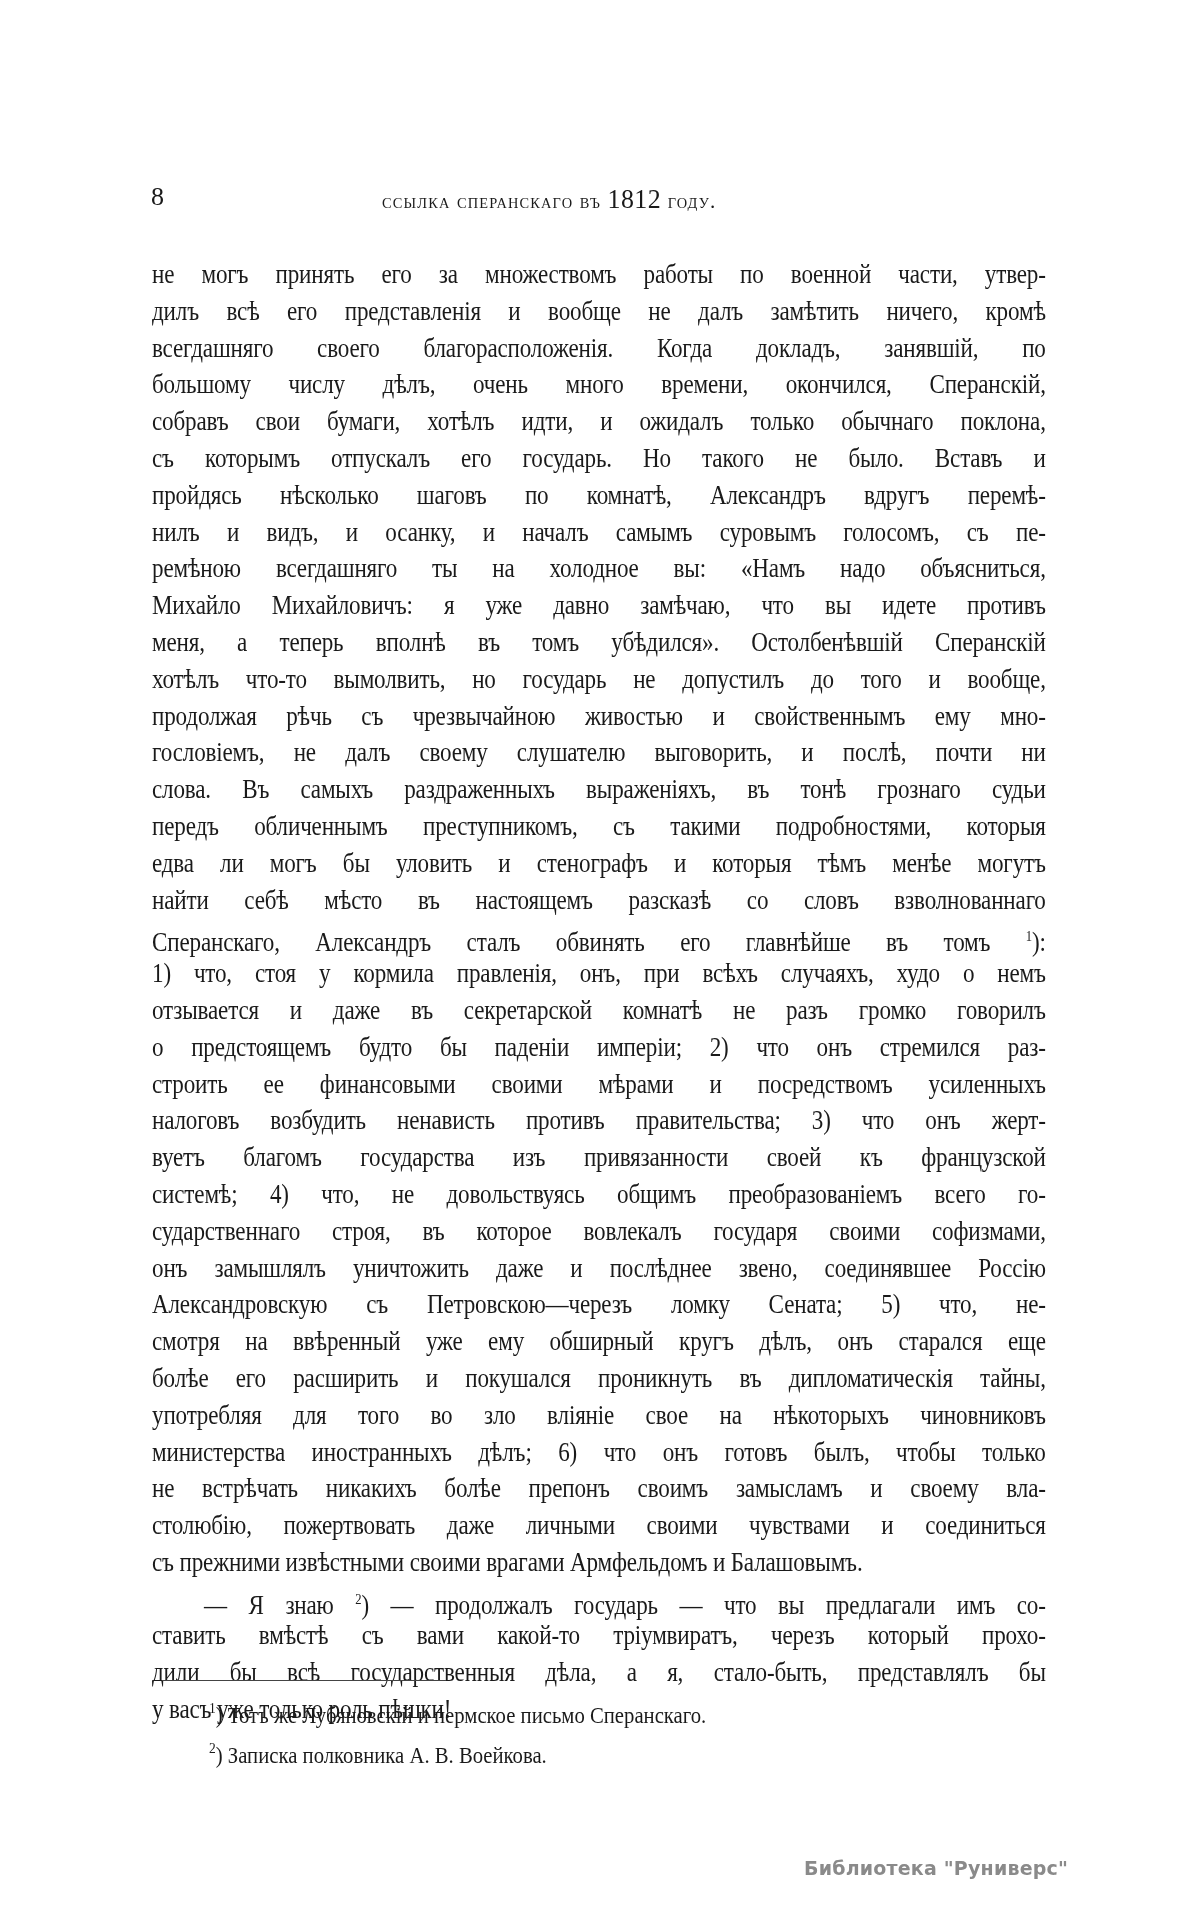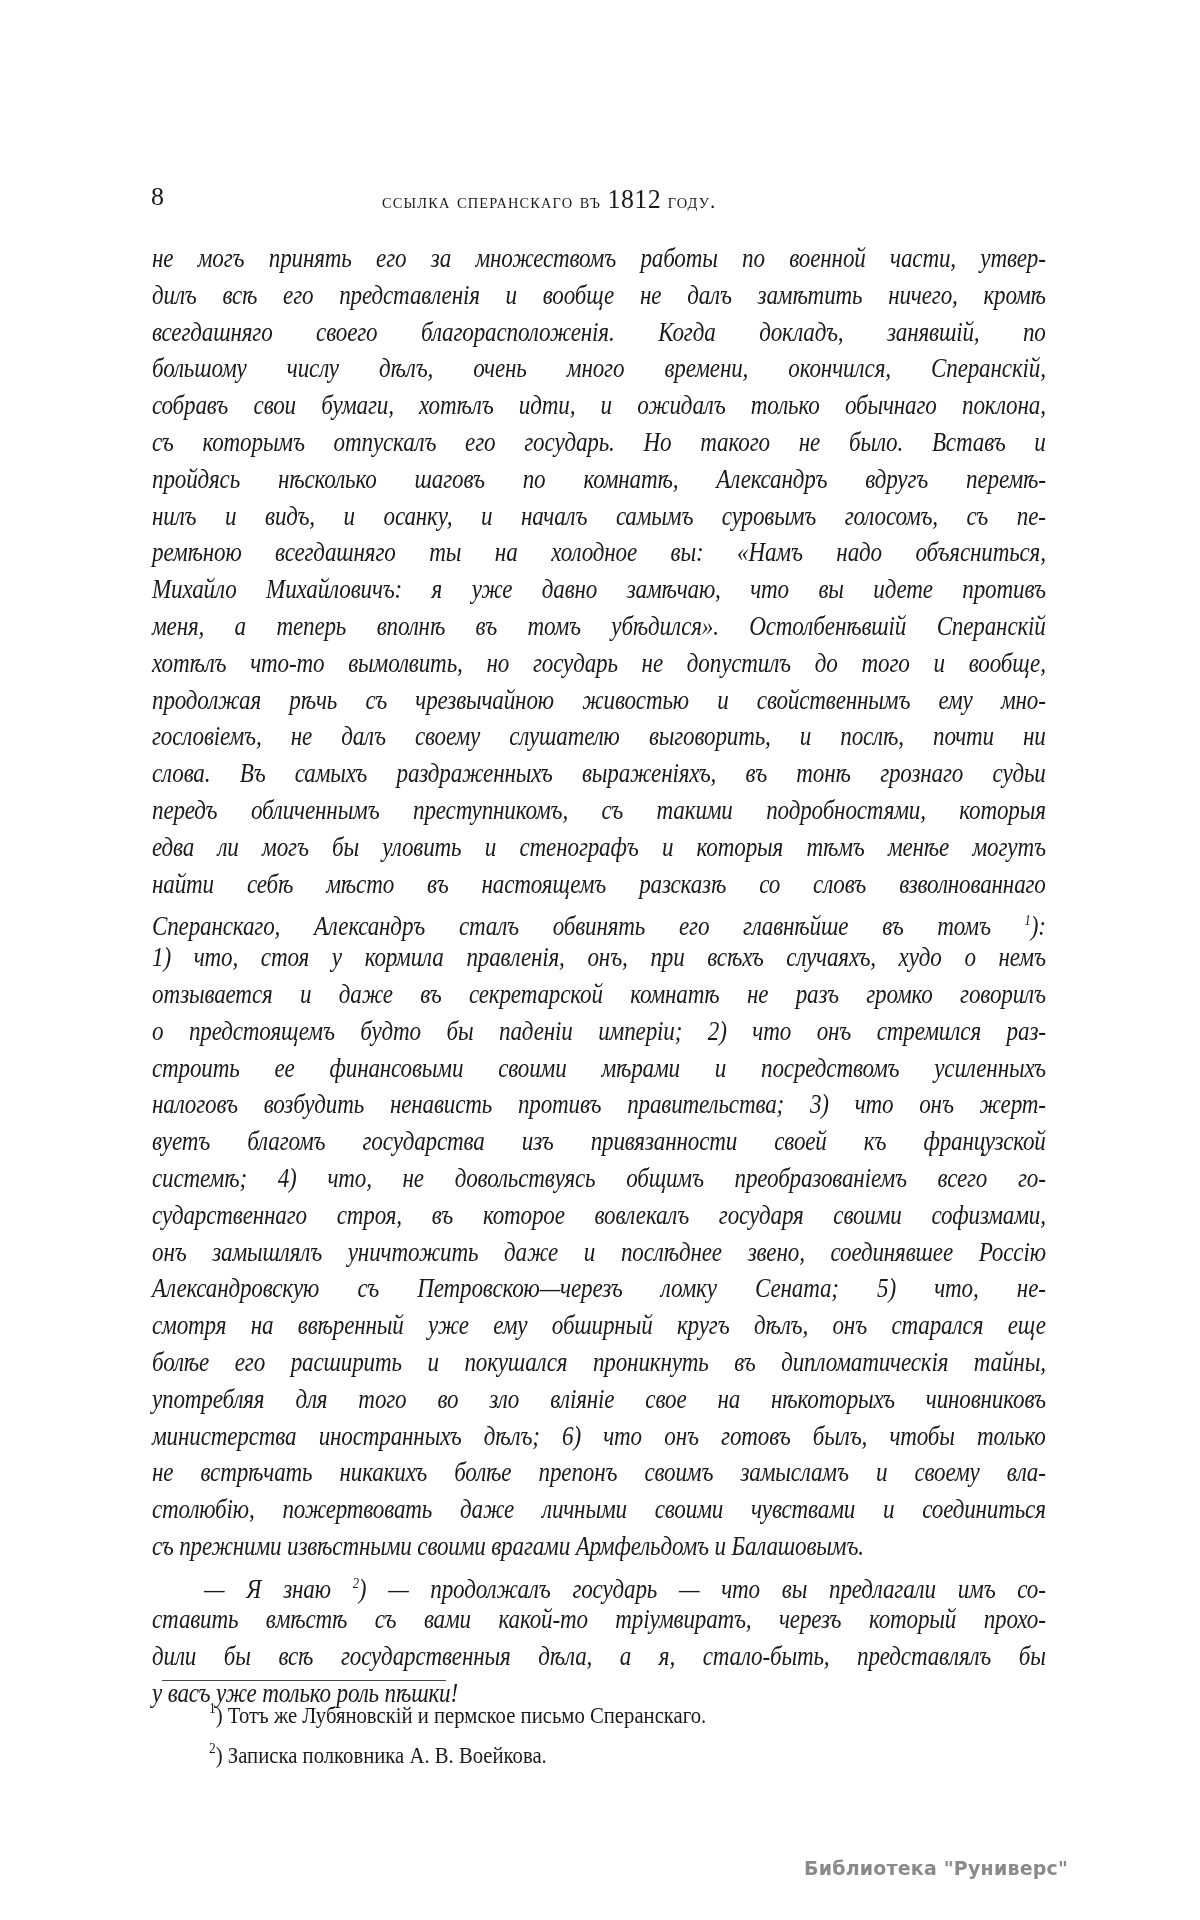--- a/index.html
+++ b/index.html
@@ -9,21 +9,21 @@
   }
   .page-number {
     position: absolute; left: 151px; top: 184px; font-size: 26px; line-height: 26px;
   }
   .running-head {
     position: absolute; left: 382px; top: 186px; width: 440px; font-size: 22px; line-height: 26px;
     font-variant: small-caps; letter-spacing: 1.2px; white-space: nowrap; transform: scaleX(0.96); transform-origin: left;
   }
   .running-head .year { font-size: 27px; letter-spacing: 0.5px; }
   .body-text {
-    position: absolute; left: 152px; top: 240px; width: 894px; font-style: italic;
+    position: absolute; left: 152px; top: 256px; width: 894px;
   }
   .line {
     display: block; height: 36.8px; line-height: 36.8px; font-size: 27.5px;
     text-align: justify; text-align-last: justify; white-space: nowrap; overflow: visible;
     letter-spacing: -0.2px; transform: scaleX(0.84); transform-origin: left; width: 1064px;
   }
   .line.last { text-align-last: left; }
   .line.indent { padding-left: 62px; width: 1002px; }
   .sup { font-size: 15px; vertical-align: 10px; }
   .rule {

